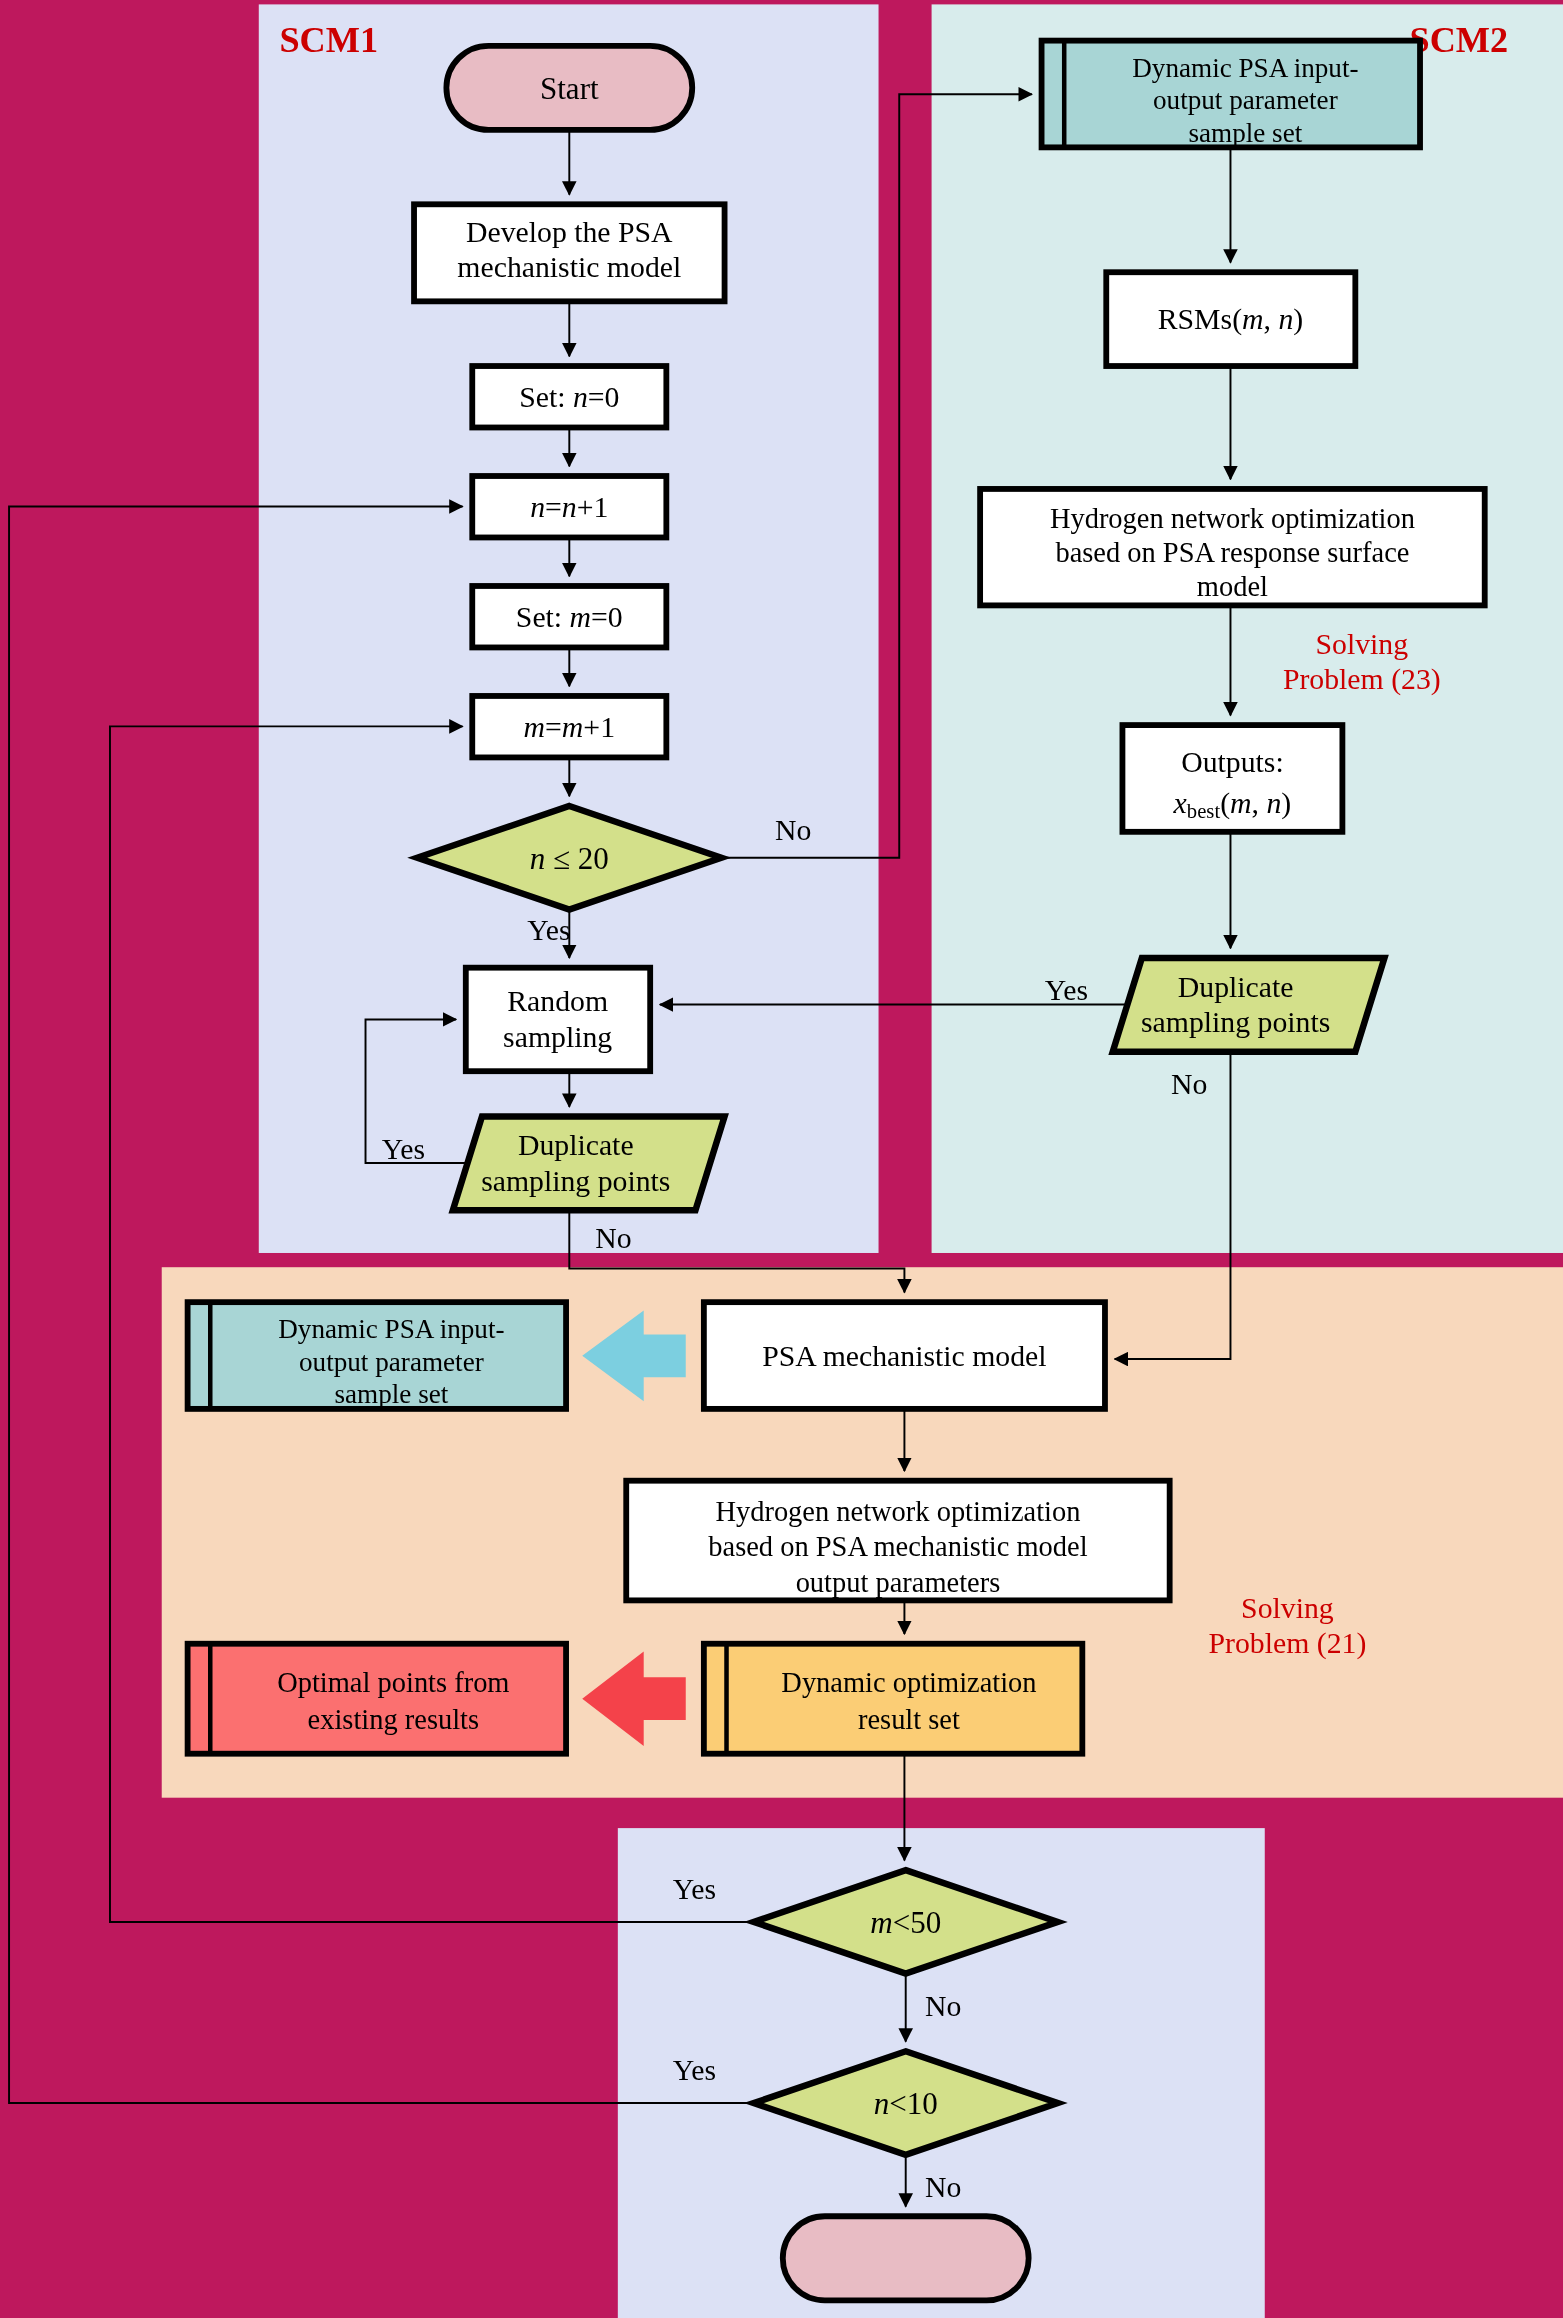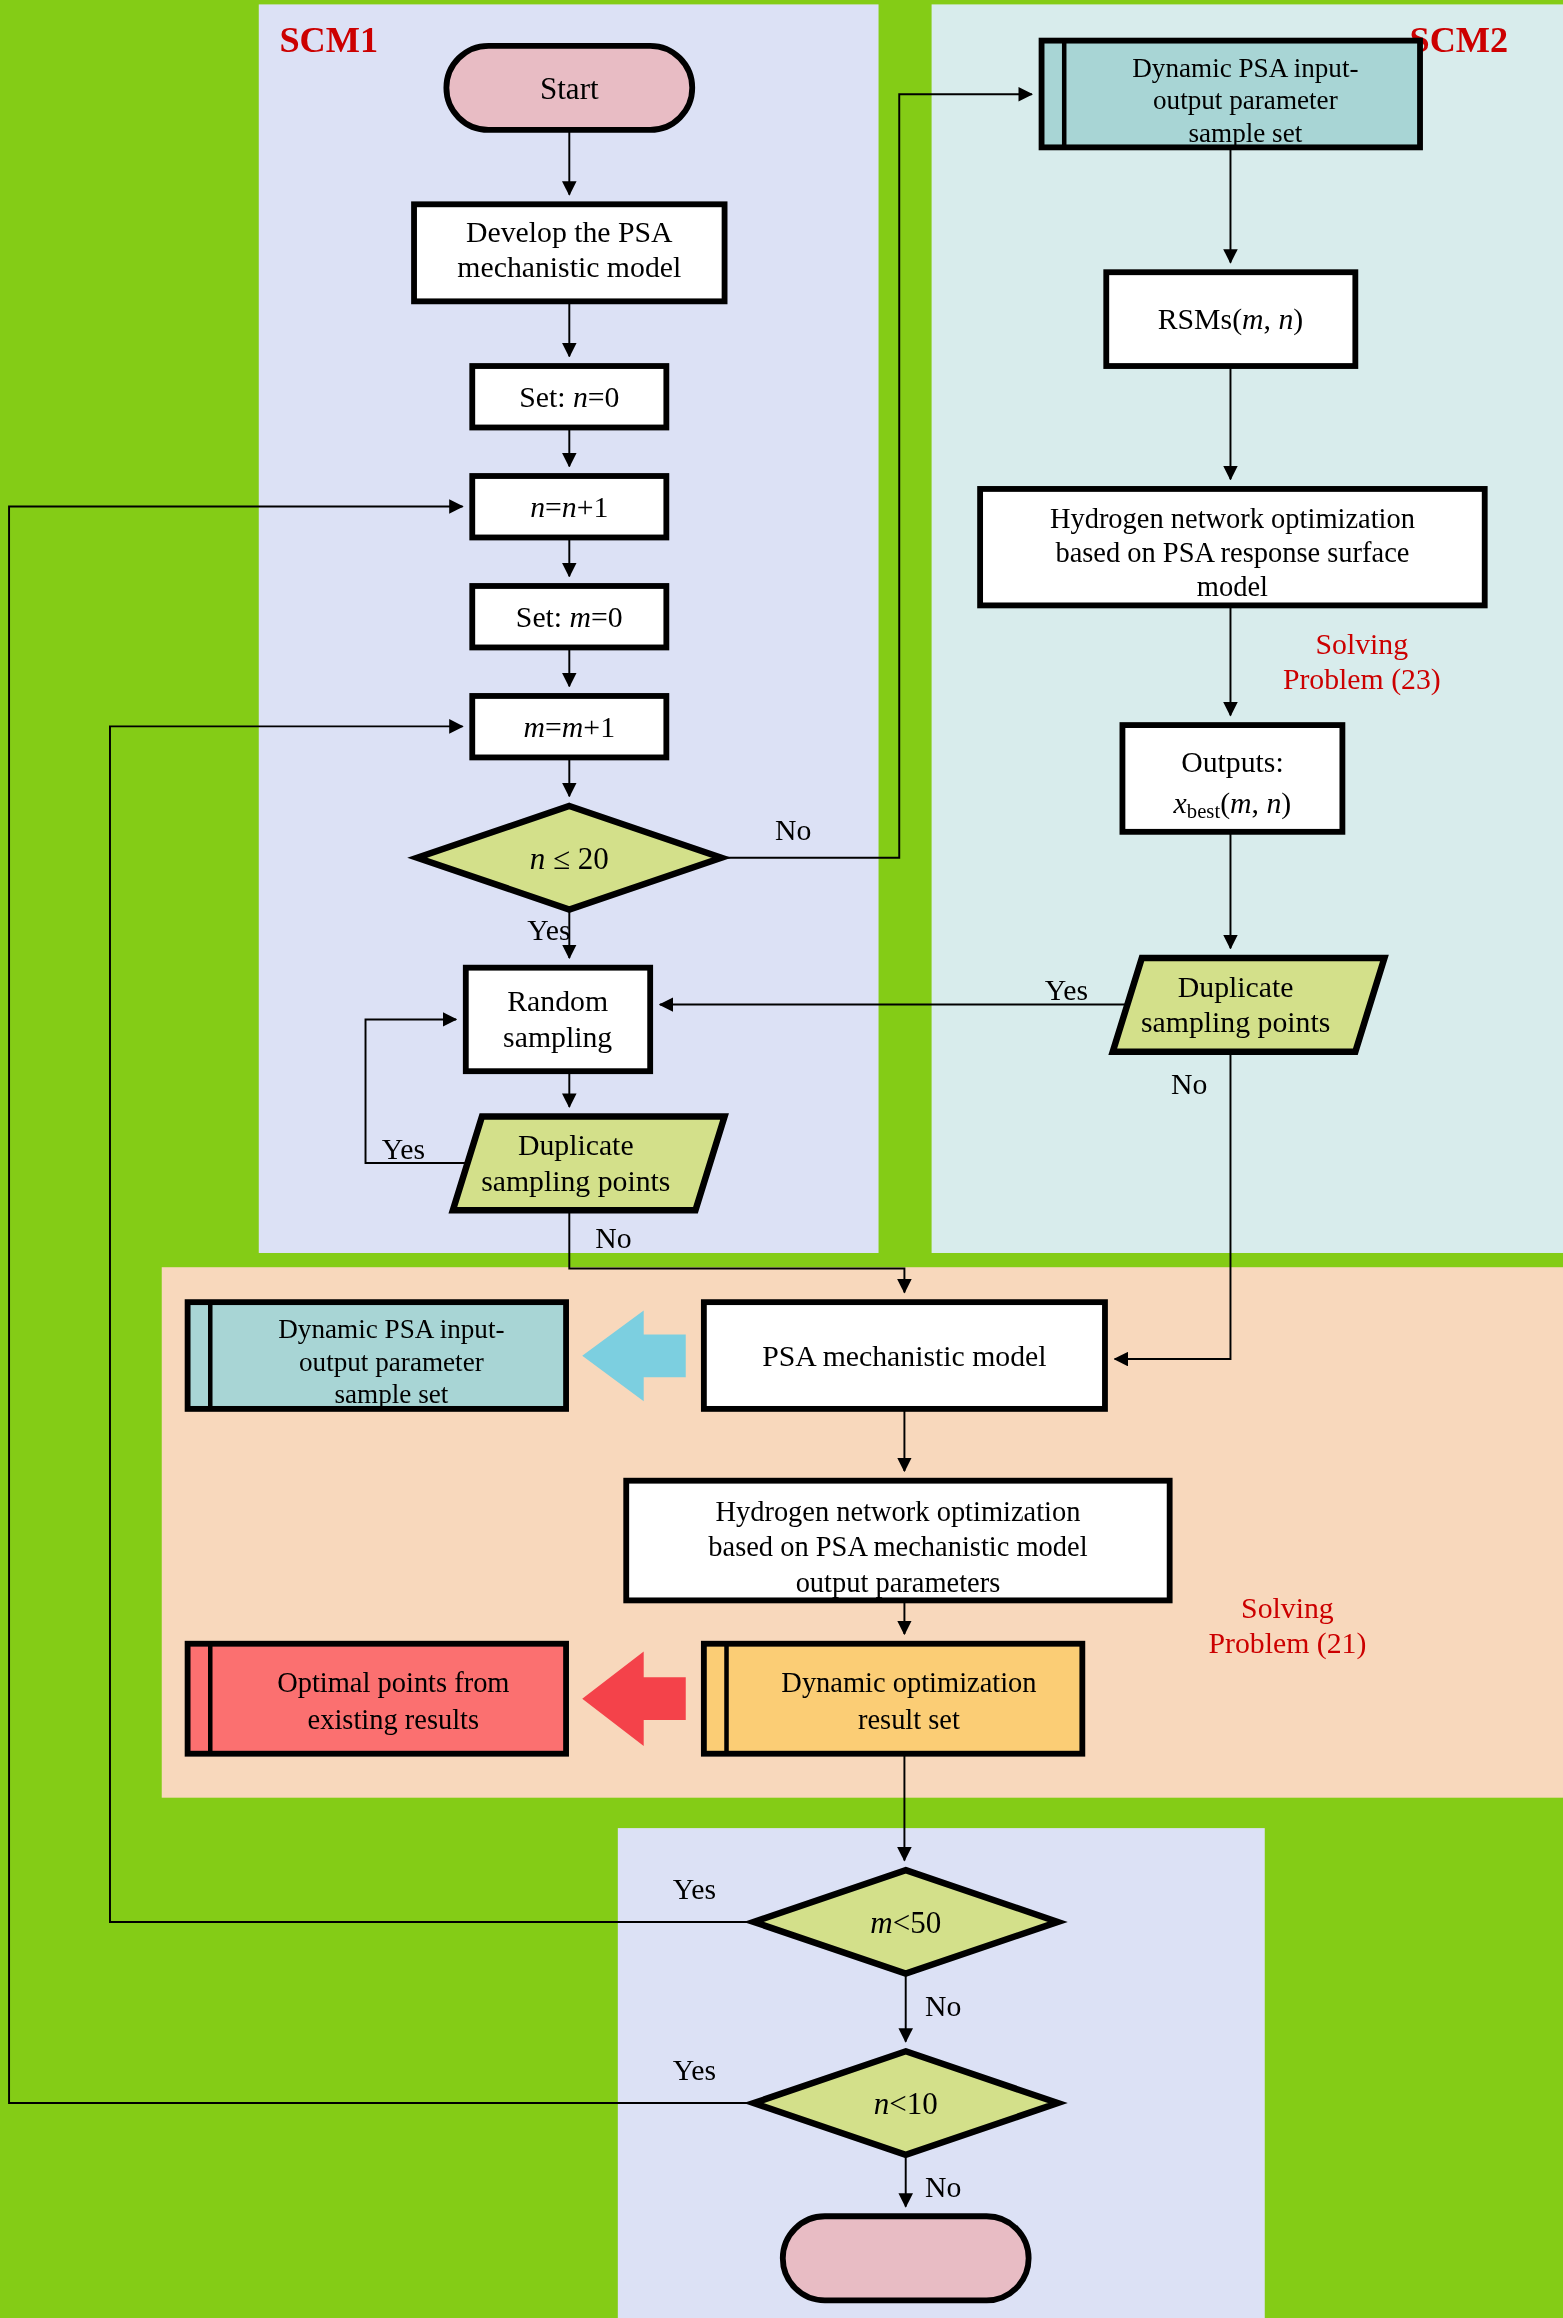--- a/index.html
+++ b/index.html
@@ -1,17 +1,17 @@
 <!DOCTYPE html>
 <html style="font-size:10.4px"><head>
 <meta charset="utf-8">
 <style>
   html,body{margin:0;padding:0;background:#ffffff;}
   body{font-family:"Liberation Serif", serif;}
-  #stage{position:relative;width:1563px;height:2319px;background:#84cc16;overflow:hidden;}
+  #stage{position:relative;width:1563px;height:2319px;background:#be185d;overflow:hidden;}
   #stage svg{position:absolute;left:0;top:0;}
   .lbl{font-family:"Liberation Serif", serif;}
 </style>
 </head>
 <body>
 
 <div id="stage">
   <svg width="1563" height="2319" viewBox="0 0 2416 3583" xmlns="http://www.w3.org/2000/svg">
     <defs>
       <marker id="ah" viewBox="0 0 10 10" refX="9.2" refY="5" markerWidth="7.5" markerHeight="7.5" orient="auto-start-reverse">

